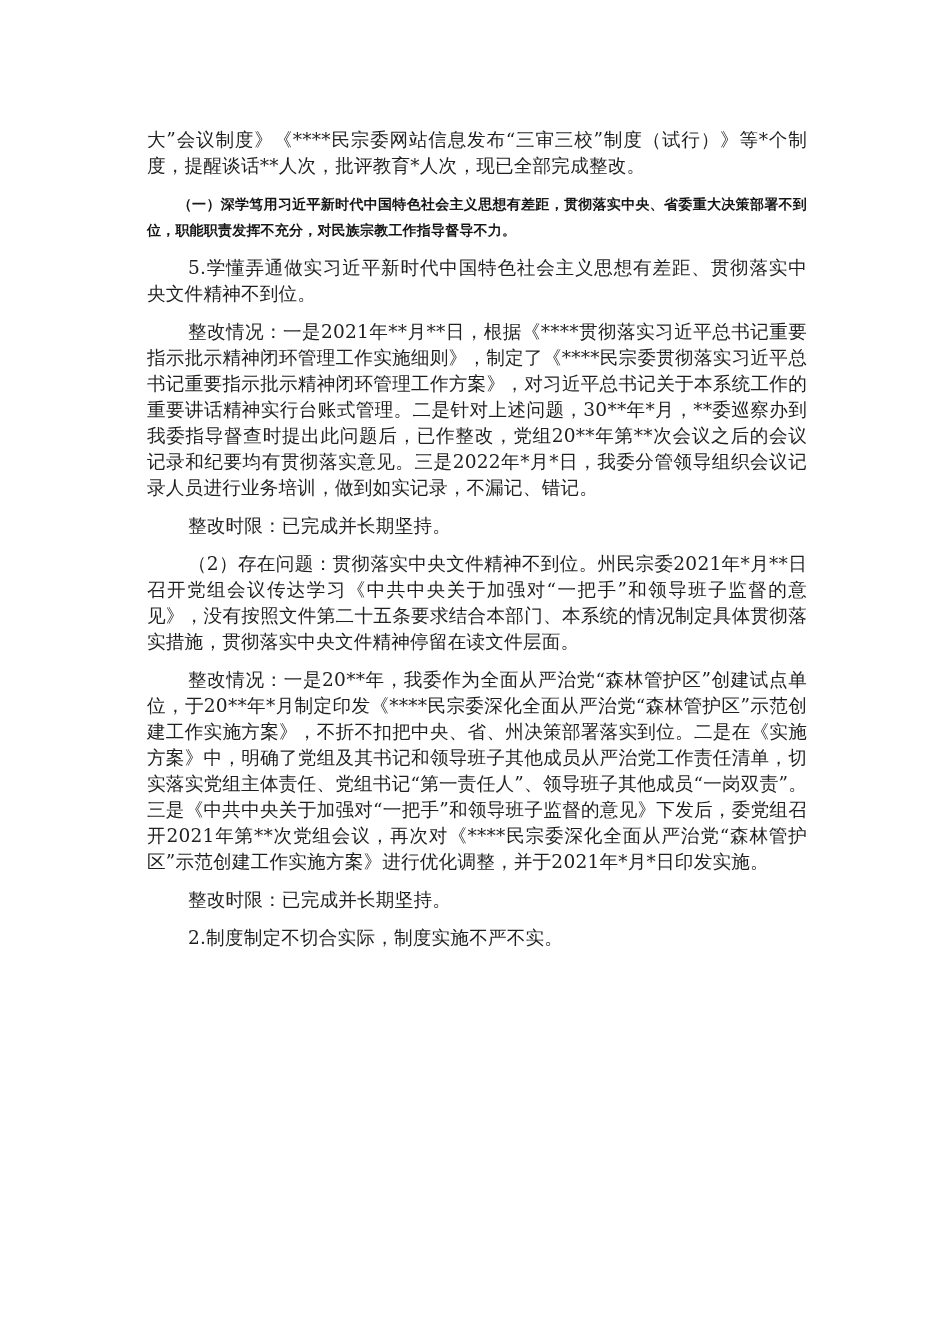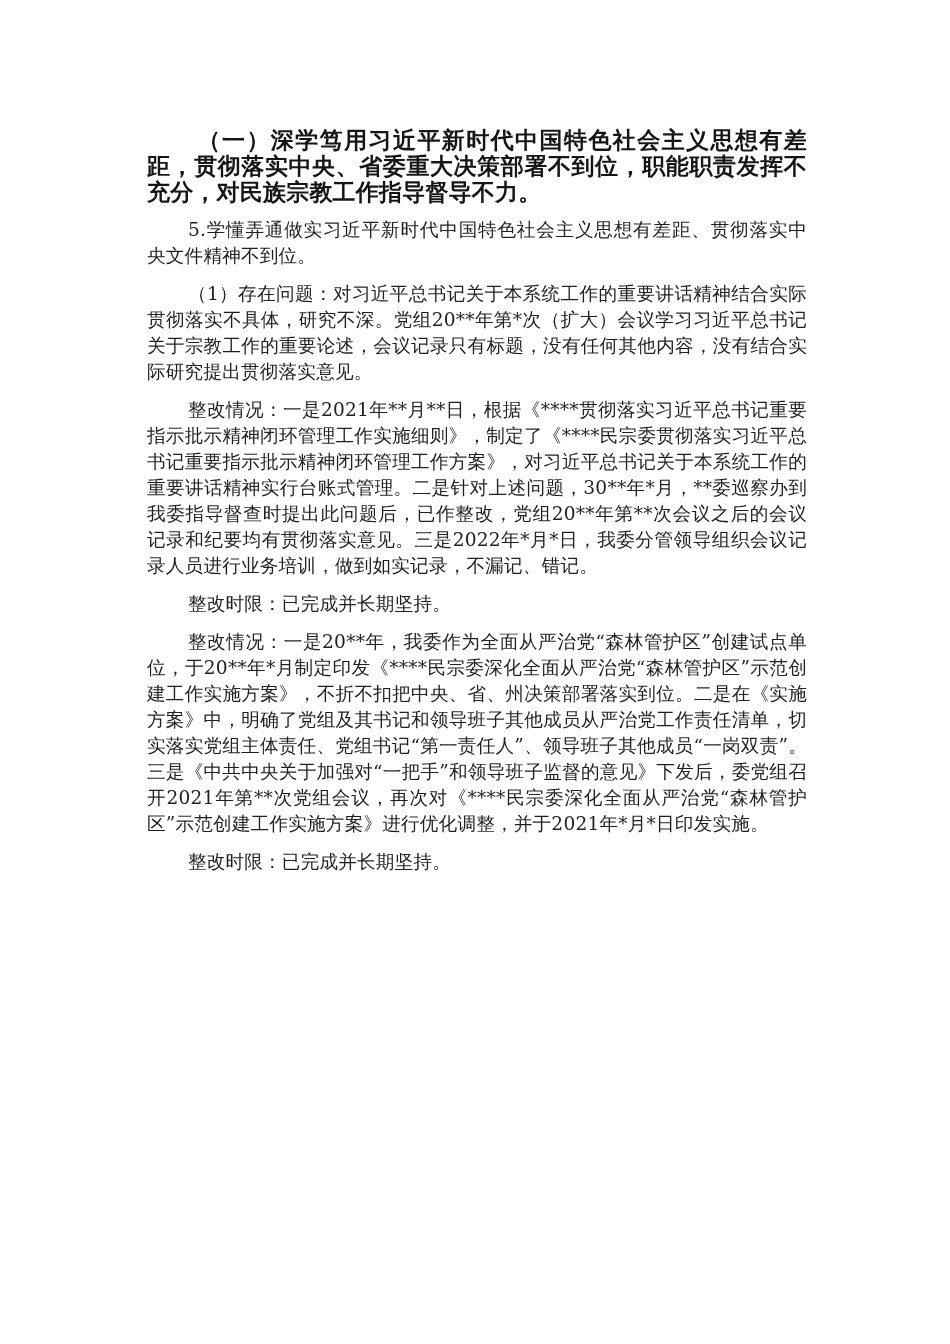--- a/index.html
+++ b/index.html
@@ -10,27 +10,29 @@
     top: 127px;
     width: 660px;
     font-family: "DejaVu Serif", "Liberation Serif", serif;
     font-size: 18.6px;
     line-height: 26px;
     color: #1f1f1f;
     letter-spacing: 0.2px;
   }
   .p { margin: 0 0 12px 0; text-align: justify; text-justify: inter-character; }
   .indent { text-indent: 2.2em; }
-  .heading { font-family: "DejaVu Sans", "Liberation Sans", sans-serif; font-weight: bold; color: #151515; font-size: 23px; }
+  .heading { font-family: "DejaVu Sans", "Liberation Sans", sans-serif; font-weight: bold; color: #151515; font-size: 14px; }
   .cont { margin-top: 0; }
 </style>
 </head>
 <body>
 
 <div class="page">
+  <p class="p cont">大”会议制度》《****民宗委网站信息发布“三审三校”制度（试行）》等*个制度，提醒谈话**人次，批评教育*人次，现已全部完成整改。</p>
   <p class="p indent heading">（一）深学笃用习近平新时代中国特色社会主义思想有差距，贯彻落实中央、省委重大决策部署不到位，职能职责发挥不充分，对民族宗教工作指导督导不力。</p>
   <p class="p indent">5.学懂弄通做实习近平新时代中国特色社会主义思想有差距、贯彻落实中央文件精神不到位。</p>
-  <p class="p indent">（1）存在问题：对习近平总书记关于本系统工作的重要讲话精神结合实际贯彻落实不具体，研究不深。党组20**年第*次（扩大）会议学习习近平总书记关于宗教工作的重要论述，会议记录只有标题，没有任何其他内容，没有结合实际研究提出贯彻落实意见。</p>
   <p class="p indent">整改情况：一是2021年**月**日，根据《****贯彻落实习近平总书记重要指示批示精神闭环管理工作实施细则》，制定了《****民宗委贯彻落实习近平总书记重要指示批示精神闭环管理工作方案》，对习近平总书记关于本系统工作的重要讲话精神实行台账式管理。二是针对上述问题，30**年*月，**委巡察办到我委指导督查时提出此问题后，已作整改，党组20**年第**次会议之后的会议记录和纪要均有贯彻落实意见。三是2022年*月*日，我委分管领导组织会议记录人员进行业务培训，做到如实记录，不漏记、错记。</p>
   <p class="p indent">整改时限：已完成并长期坚持。</p>
+  <p class="p indent">（2）存在问题：贯彻落实中央文件精神不到位。州民宗委2021年*月**日召开党组会议传达学习《中共中央关于加强对“一把手”和领导班子监督的意见》，没有按照文件第二十五条要求结合本部门、本系统的情况制定具体贯彻落实措施，贯彻落实中央文件精神停留在读文件层面。</p>
   <p class="p indent">整改情况：一是20**年，我委作为全面从严治党“森林管护区”创建试点单位，于20**年*月制定印发《****民宗委深化全面从严治党“森林管护区”示范创建工作实施方案》，不折不扣把中央、省、州决策部署落实到位。二是在《实施方案》中，明确了党组及其书记和领导班子其他成员从严治党工作责任清单，切实落实党组主体责任、党组书记“第一责任人”、领导班子其他成员“一岗双责”。三是《中共中央关于加强对“一把手”和领导班子监督的意见》下发后，委党组召开2021年第**次党组会议，再次对《****民宗委深化全面从严治党“森林管护区”示范创建工作实施方案》进行优化调整，并于2021年*月*日印发实施。</p>
   <p class="p indent">整改时限：已完成并长期坚持。</p>
+  <p class="p indent">2.制度制定不切合实际，制度实施不严不实。</p>
 </div>
 
 </body></html>

